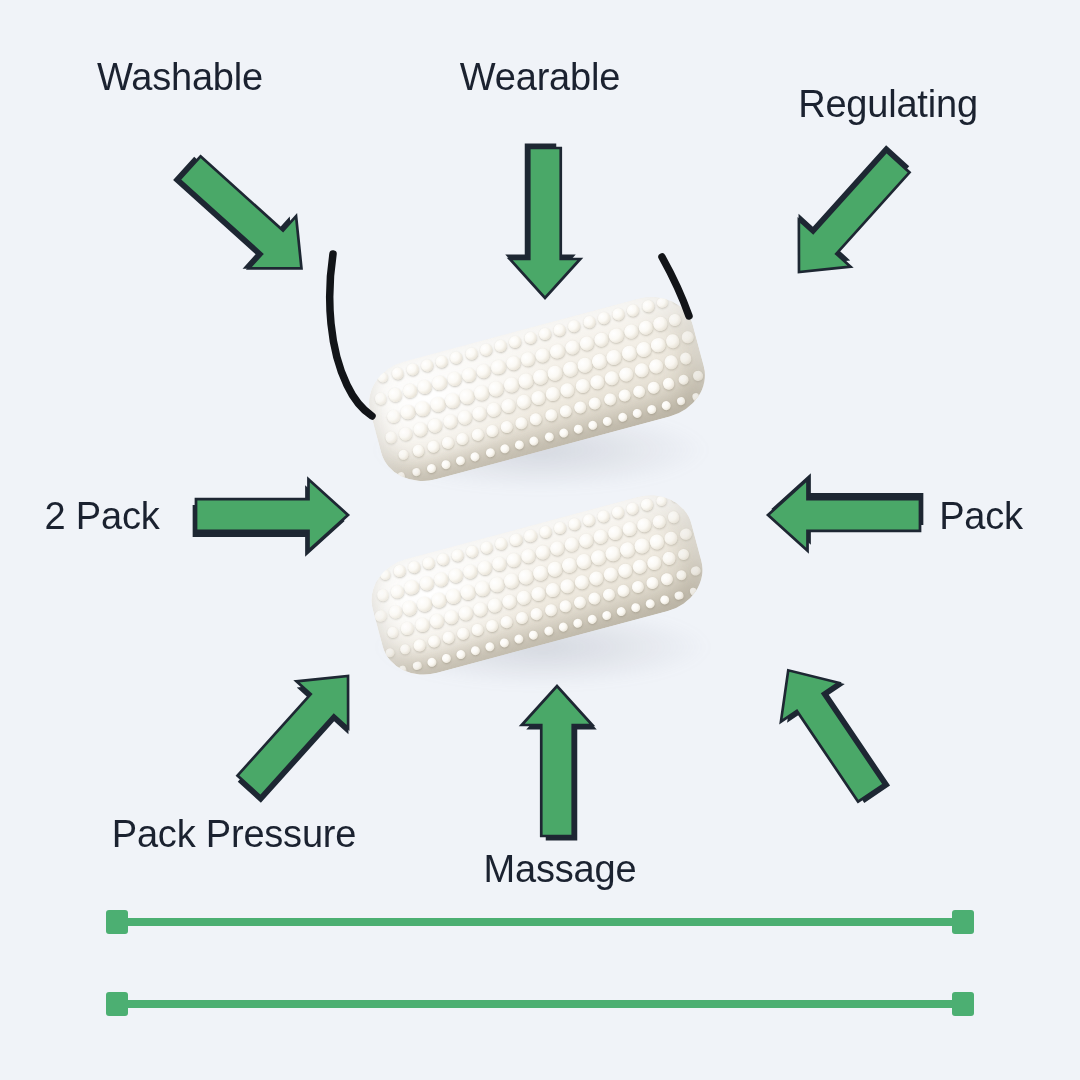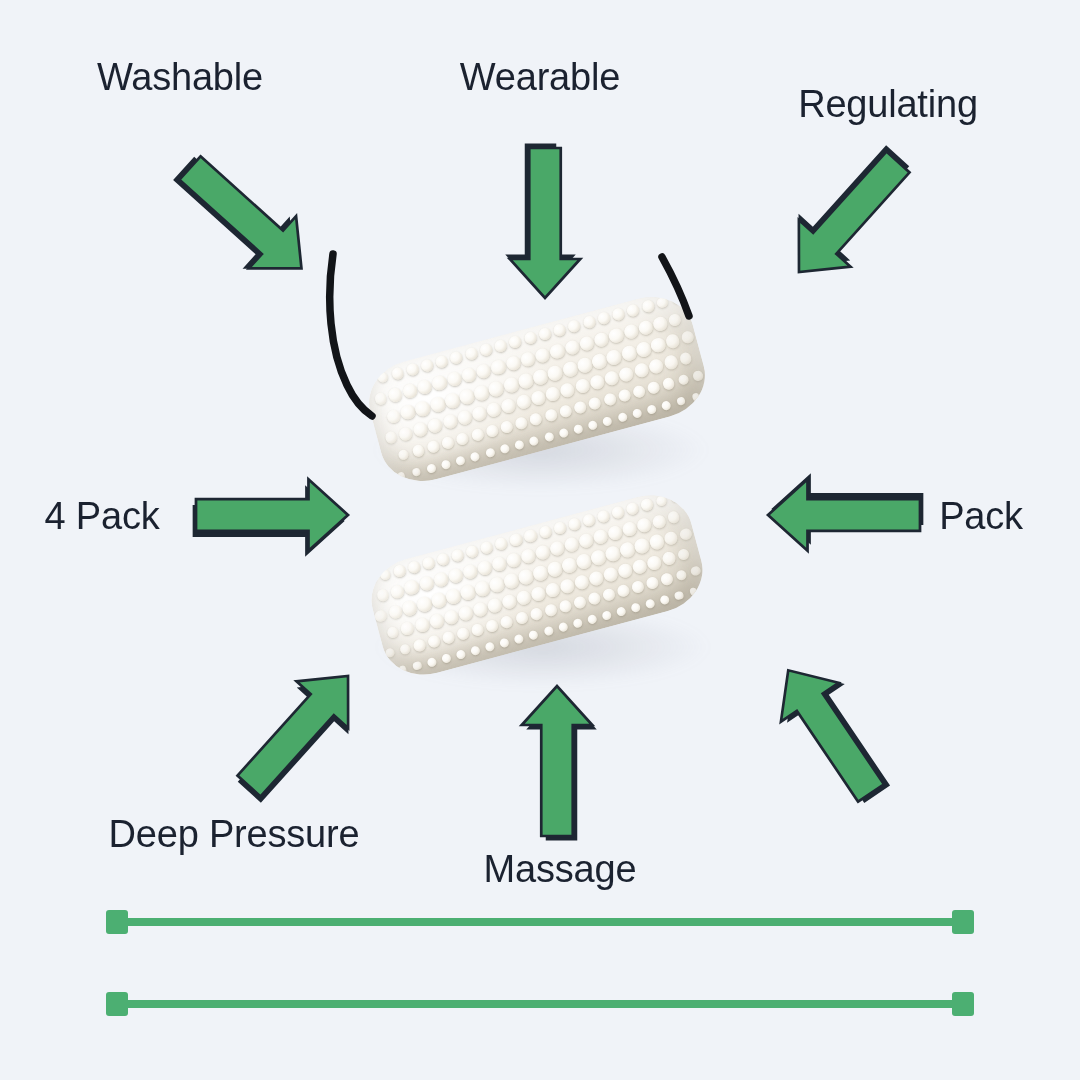--- a/index.html
+++ b/index.html
@@ -435,25 +435,25 @@
       <use href="#arrow-shape" x="0" y="0" fill="#4aa868" stroke="#1e2733" stroke-width="0.018"></use>
     </g>
   </svg>
 
   <div class="label center" style="left:180px; top:58px;">Washable</div>
 
   <div class="label center" style="left:540px; top:58px;">Wearable</div>
 
   <div class="label center" style="left:888px; top:71px;margin-top:14px;">Regulating</div>
 
-  <div class="label center" style="left:102px; top:497px;">4 Pack</div>
+  <div class="label center" style="left:102px; top:497px;">2 Pack</div>
 
   <div class="label center" style="left:981px; top:497px;">Pack</div>
 
-  <div class="label center" style="left:234px; top:815px;">Deep Pressure</div>
+  <div class="label center" style="left:234px; top:815px;">Pack Pressure</div>
 
   <div class="label center" style="left:560px; top:850px;">Massage</div>
 
 
   <div class="rule" style="left:108px; top:918px; width:864px;">
     <span class="cap l"></span>
     <span class="cap r"></span>
   </div>
 
 

